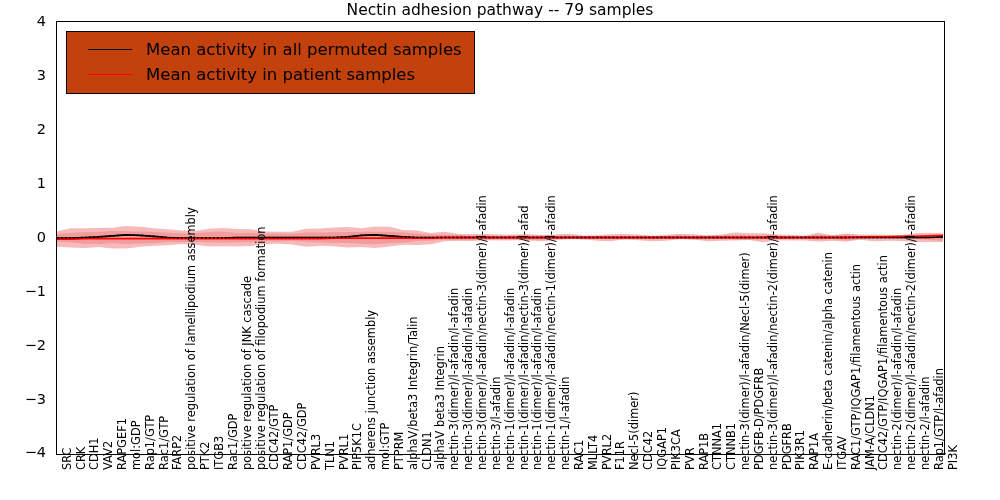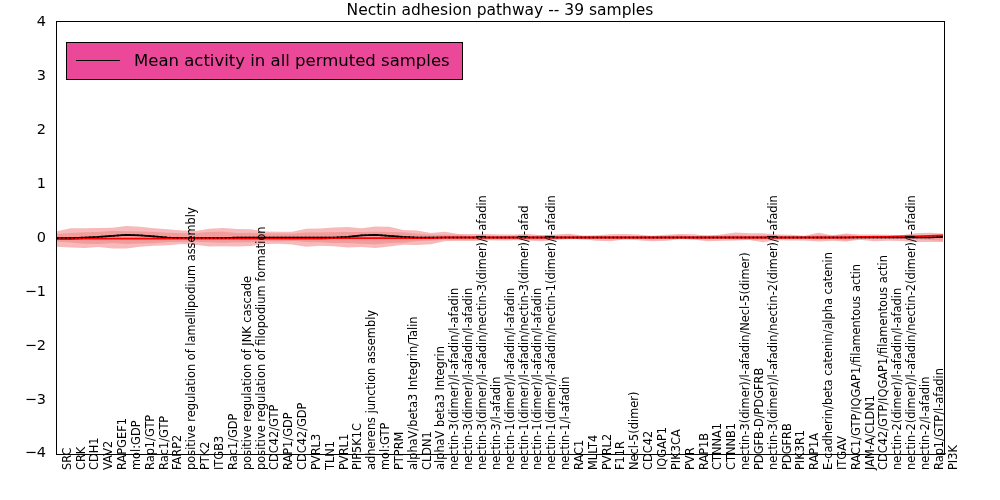--- a/index.html
+++ b/index.html
@@ -46,35 +46,34 @@
     color:#000;
   }
   .xaxis-title{
     position:absolute;left:0;top:478px;width:1000px;text-align:center;
     font-size:14.5px;
   }
 
   
   .legend{
     position:absolute;left:66px;top:31px;
-    border:1.3px solid #000;background:#ec4899;
-    padding:5px 12px 6px 9px;
+    border:1.3px solid #000;background:#c2410c;
+    padding:5px 12px 6px 21px;
     z-index:40;
-    margin-top:11px;
   }
   .legend-row{display:flex;align-items:center;height:25px;}
   .legend-swatch{width:44px;height:0;border-top-width:1.6px;border-top-style:solid;margin-right:14px;}
   .legend-text{font-size:16.5px;line-height:18px;white-space:nowrap;}
 </style>
 </head>
 <body>
 
 <div id="root">
 
-  <div class="chart-title">Nectin adhesion pathway -- 39 samples</div>
+  <div class="chart-title">Nectin adhesion pathway -- 79 samples</div>
 
   <div class="ytick-wrap">
     <div class="ylabel">Inferred Activity</div>
     <div id="yticks">
         <div class="ytick-txt" style="left: 0px; top: 445.4px;">−4</div>
         <div class="ytick-txt" style="left: 0px; top: 391.525px;">−3</div>
         <div class="ytick-txt" style="left: 0px; top: 337.65px;">−2</div>
         <div class="ytick-txt" style="left: 0px; top: 283.775px;">−1</div>
         <div class="ytick-txt" style="left: 0px; top: 229.9px;">0</div>
         <div class="ytick-txt" style="left: 0px; top: 176.025px;">1</div>
@@ -194,15 +193,19 @@
       <div class="xlab" style="left: 933.856px; top: 470px;">Rap1/GTP/l-afadin</div>
       <div class="xlab" style="left: 947.7px; top: 470px;">PI3K</div>
     </div>
 
 
   <div class="legend">
     <div class="legend-row">
       <span class="legend-swatch" id="sw0" style="border-top-color: rgb(0, 0, 0);"></span>
       <span class="legend-text">Mean activity in all permuted samples</span>
     </div>
+    <div class="legend-row">
+      <span class="legend-swatch" id="sw1" style="border-top-color: rgb(255, 0, 0);"></span>
+      <span class="legend-text">Mean activity in patient samples</span>
+    </div>
   </div>
 
 </div>
 
 </body></html>

